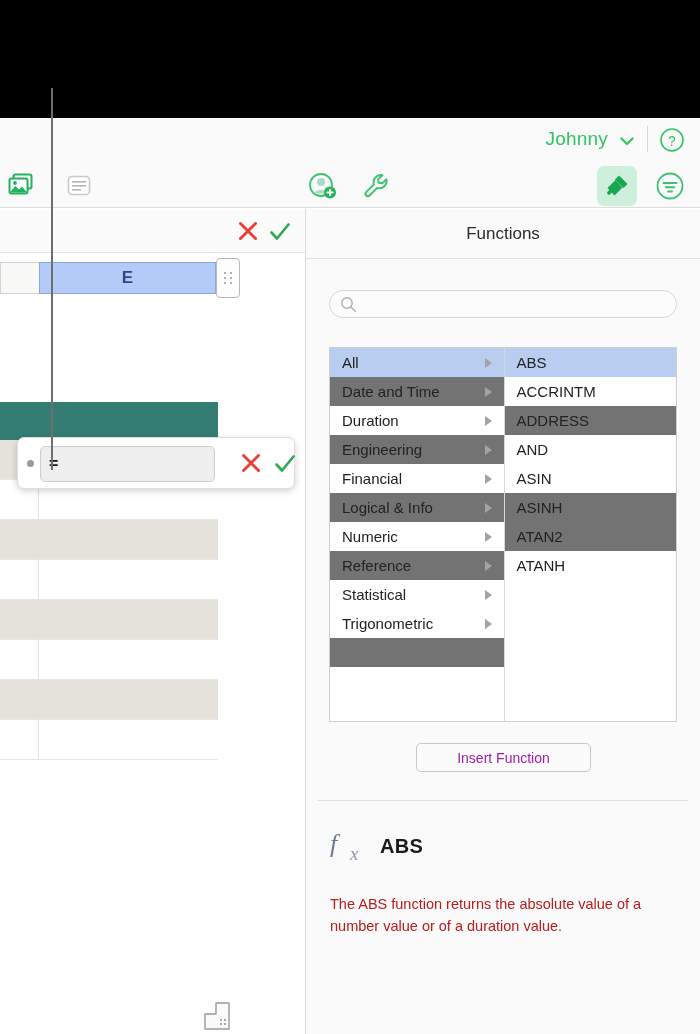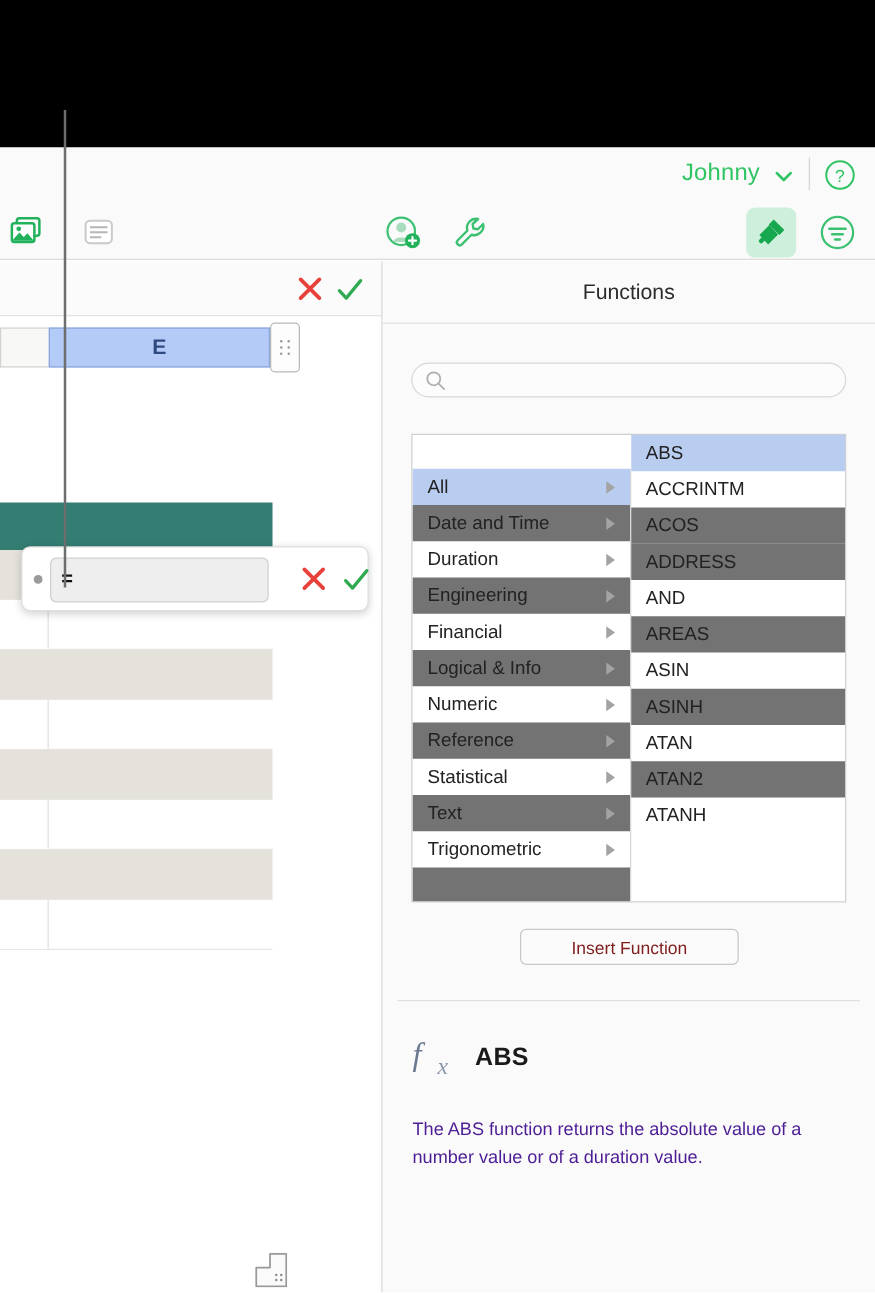--- a/index.html
+++ b/index.html
@@ -148,38 +148,38 @@
   .search-input {
     position:absolute; left:32px; top:0; width:305px; height:26px;
     border:none; background:transparent; outline:none;
     font-family:"Liberation Sans", sans-serif; font-size:13px; color:#555;
   }
 
   .lists {
     position:absolute; left:23px; top:138px; width:348px; height:375px;
     border:1px solid #cfcfcf; background:#fff; display:flex; overflow:hidden;
   }
-  .cat-col { width:175px; border-right:1px solid #d7d7d7;margin-top:27px; }
+  .cat-col { width:175px; border-right:1px solid #d7d7d7; }
   .fn-col { width:172px; }
   .lrow {
     height:29px; display:flex; align-items:center;
     font-size:15px; color:#222; padding-left:12px; position:relative;
   }
   .lrow.shade { background:#737373; }
   .lrow.sel { background:#b9cdf0; }
   .lrow .arrow {
     position:absolute; right:12px; top:10px;
     width:0; height:0; border-left:7px solid #a3a3a3;
     border-top:5px solid transparent; border-bottom:5px solid transparent;
   }
 
   .insert-btn {
     position:absolute; left:110px; top:534px; width:175px; height:29px;
     background:#fbfbfb; border:1px solid #c8c8c8; border-radius:5px;
-    font-size:14px; color:#7f1d1d;
+    font-size:14px; color:#a21caf;
     display:flex; align-items:center; justify-content:center;
     font-family:"Liberation Sans", sans-serif;
     cursor:default;
   }
 
   .panel-divider {
     position:absolute; left:12px; top:591px; width:370px; height:1px;
     background:#e0e0e0;
   }
 
@@ -194,21 +194,21 @@
     position:absolute; left:20px; top:14px; font-size:19px; color:#8a97aa;
     font-family:"Liberation Serif", serif; font-style:italic;
   }
   .fx-title {
     position:absolute; left:50px; top:6px; font-size:20px; font-weight:bold;
     color:#1a1a1a; letter-spacing:.3px;
   }
 
   .desc {
     position:absolute; left:24px; top:684px; width:350px;
-    font-size:14.5px; color:#4c1d95; line-height:1.55;
+    font-size:14.5px; color:#b91c1c; line-height:1.55;
   }
 </style>
 </head>
 <body>
 
 <div id="root">
 
   <div class="black-band"></div>
   <div class="pointer-line"></div>
 
@@ -406,58 +406,45 @@
             <span class="arrow"></span>
           </div>
           <div class="lrow shade">
             <span>Reference</span>
             <span class="arrow"></span>
           </div>
           <div class="lrow">
             <span>Statistical</span>
             <span class="arrow"></span>
           </div>
-          <div class="lrow shade">
-            <span>Text</span>
-            <span class="arrow"></span>
-          </div>
           <div class="lrow">
             <span>Trigonometric</span>
             <span class="arrow"></span>
           </div>
           <div class="lrow shade"></div>
           <div class="lrow"></div>
         </div>
       <div class="fn-col" id="fn-col">
           <div class="lrow sel">
             <span>ABS</span>
           </div>
           <div class="lrow">
             <span>ACCRINTM</span>
           </div>
           <div class="lrow shade">
-            <span>ACOS</span>
-          </div>
-          <div class="lrow shade">
             <span>ADDRESS</span>
           </div>
           <div class="lrow">
             <span>AND</span>
           </div>
-          <div class="lrow shade">
-            <span>AREAS</span>
-          </div>
           <div class="lrow">
             <span>ASIN</span>
           </div>
           <div class="lrow shade">
             <span>ASINH</span>
-          </div>
-          <div class="lrow">
-            <span>ATAN</span>
           </div>
           <div class="lrow shade">
             <span>ATAN2</span>
           </div>
           <div class="lrow">
             <span>ATANH</span>
           </div>
         </div>
     </div>
 

